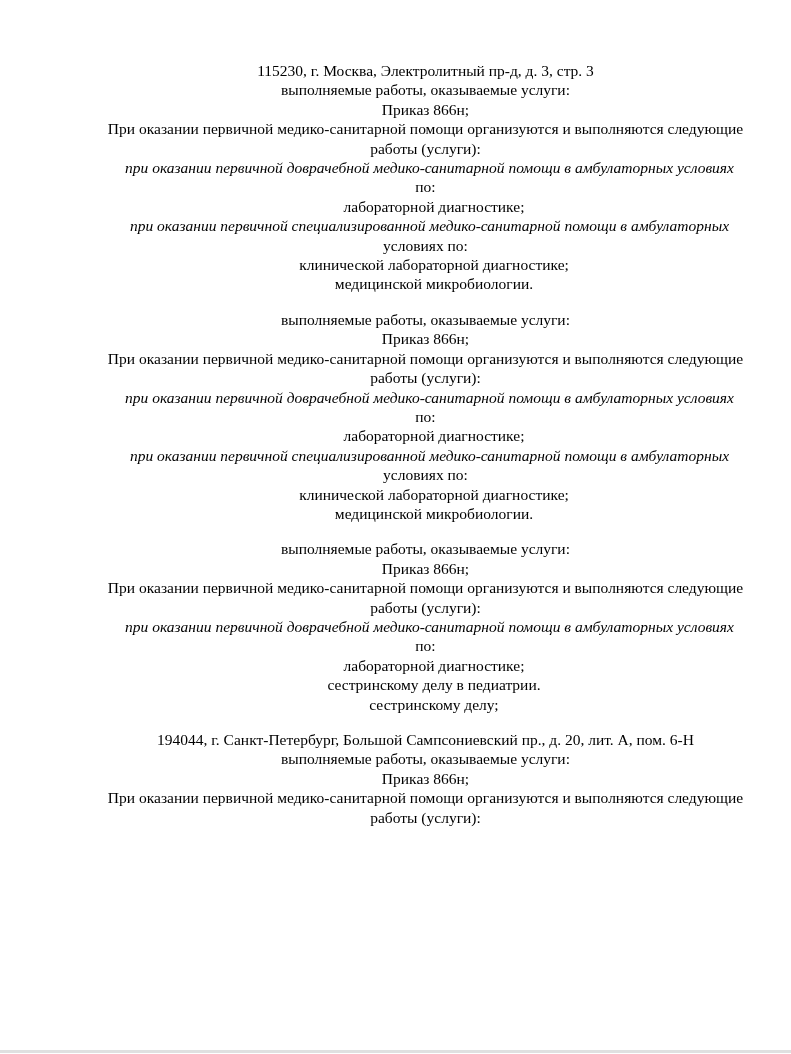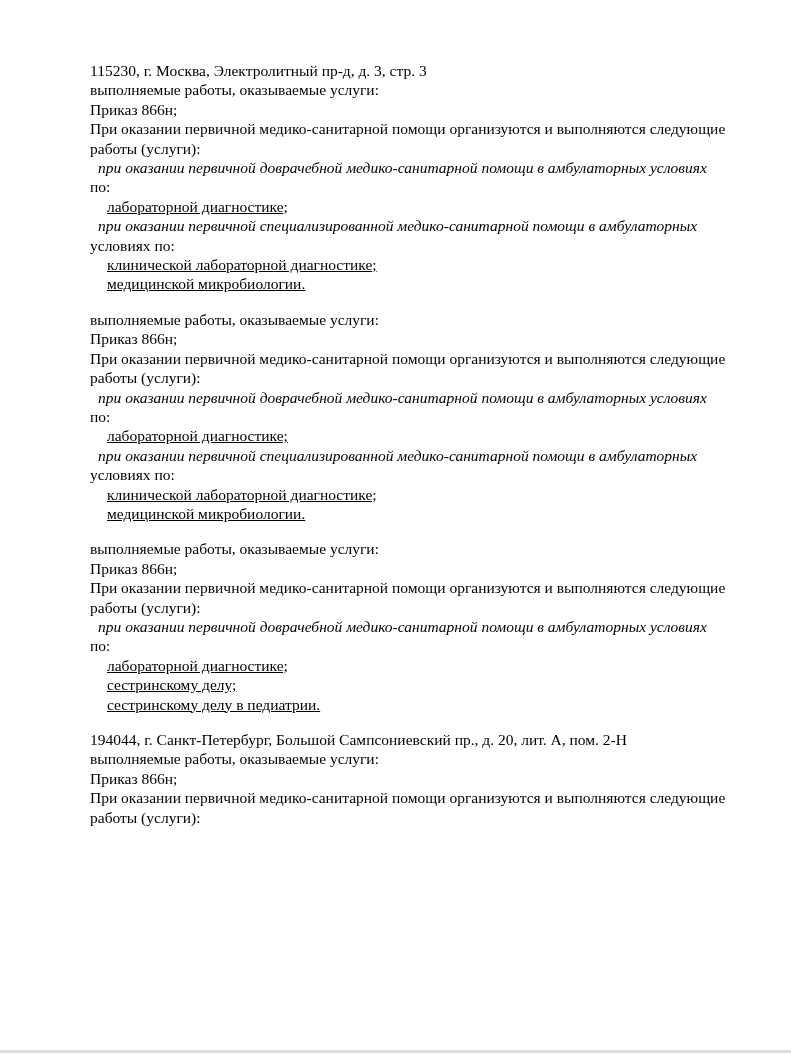--- a/index.html
+++ b/index.html
@@ -18,27 +18,28 @@
     color: #000000;
   }
   .content {
     position: absolute;
     left: 90px;
     top: 61px;
     right: 30px;
   }
   .block {
     margin: 0 0 16px 0;
+    text-align: center;
   }
   .line {
     white-space: pre;
   }
   .indent-0 { padding-left: 0; }
   .indent-1 { padding-left: 8px; font-style: italic; }
-  .indent-2 { padding-left: 17px; text-decoration: underline; }
+  .indent-2 { padding-left: 17px; }
   .hscrollbar-track {
     position: absolute;
     left: 0;
     right: 0;
     bottom: 1px;
     height: 3px;
     background: #e0e0e0;
   }
 </style>
 </head>
@@ -73,25 +74,25 @@
       <div class="line indent-2">медицинской микробиологии.</div>
     </div>
     <div class="block">
       <div class="line indent-0">выполняемые работы, оказываемые услуги:</div>
       <div class="line indent-0">Приказ 866н;</div>
       <div class="line indent-0">При оказании первичной медико-санитарной помощи организуются и выполняются следующие</div>
       <div class="line indent-0">работы (услуги):</div>
       <div class="line indent-1">при оказании первичной доврачебной медико-санитарной помощи в амбулаторных условиях</div>
       <div class="line indent-0">по:</div>
       <div class="line indent-2">лабораторной диагностике;</div>
+      <div class="line indent-2">сестринскому делу в педиатрии.</div>
       <div class="line indent-2">сестринскому делу;</div>
-      <div class="line indent-2">сестринскому делу в педиатрии.</div>
     </div>
     <div class="block">
-      <div class="line indent-0">194044, г. Санкт-Петербург, Большой Сампсониевский пр., д. 20, лит. А, пом. 2-Н</div>
+      <div class="line indent-0">194044, г. Санкт-Петербург, Большой Сампсониевский пр., д. 20, лит. А, пом. 6-Н</div>
       <div class="line indent-0">выполняемые работы, оказываемые услуги:</div>
       <div class="line indent-0">Приказ 866н;</div>
       <div class="line indent-0">При оказании первичной медико-санитарной помощи организуются и выполняются следующие</div>
       <div class="line indent-0">работы (услуги):</div>
     </div>
   </div>
 
 <div class="hscrollbar-track" style="background: rgb(224, 224, 224);"></div>
 
 </body></html>

